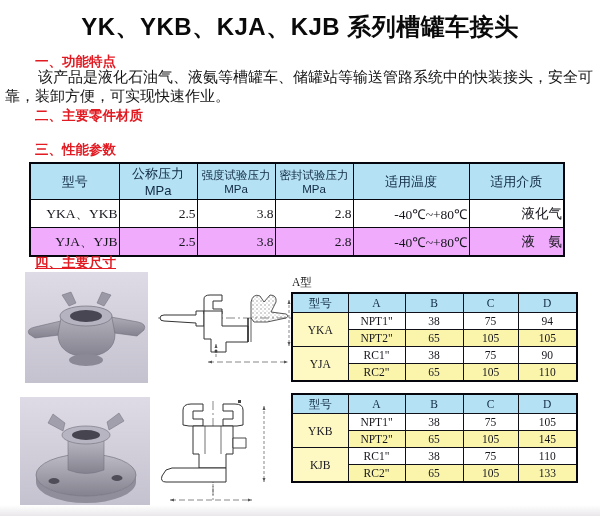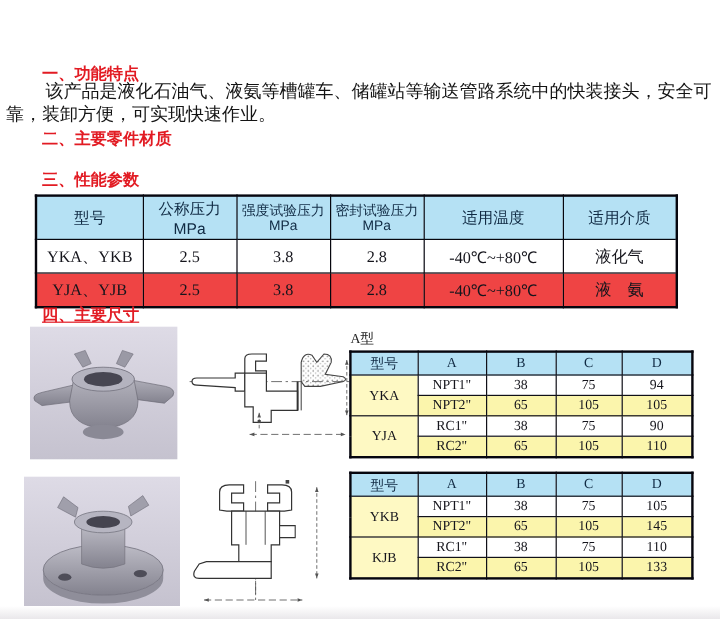--- a/index.html
+++ b/index.html
@@ -24,24 +24,24 @@
 
   table{border-collapse:collapse;table-layout:fixed;}
   
   .perf{position:absolute;left:29px;top:162px;width:534px;border:2.5px solid #06060e;}
   .perf th{
     background:#b5e1f4;border:1.6px solid #06060e;height:25px;
     font-weight:normal;font-size:13px;color:#102a43;font-family:"Liberation Sans",sans-serif;
   }
   .perf th.small{font-size:11.5px;}
   .perf td{
-    border:1.6px solid #06060e;height:25px;text-align:center;
+    border:1.6px solid #06060e;height:25px;text-align:right;
     font-family:"Liberation Serif",serif;font-size:13.5px;color:#15151c;
   }
-  .perf tr.y td{background:#ef4444;}
+  .perf tr.y td{background:#f0abfc;}
 
   
   .dim-area{position:absolute;left:0;top:270px;width:484px;height:246px;}
   .dim-block{position:absolute;width:290px;}
   .blk-a{left:291px;top:5px;}
   .blk-b{left:291px;top:123px;}
   .dim-label{margin:0 0 2px 1px;font-family:"Liberation Serif",serif;font-size:11.5px;color:#222;}
   .dim{width:285px;border:2px solid #06060e;}
   .dim th{
     background:#b5e1f4;border:1px solid #101018;height:16px;font-weight:normal;
@@ -59,20 +59,21 @@
   .draw-a{position:absolute;left:156px;top:18px;width:138px;height:82px;}
   .draw-b{position:absolute;left:152px;top:128px;width:131px;height:110px;}
   .page-edge{position:absolute;left:0;top:505px;width:600px;height:11px;
     background:linear-gradient(#ffffff,#e9e7ea);}
 </style>
 </head>
 <body>
 
 <div class="page">
 
+  <div class="title">YK、YKB、KJA、KJB 系列槽罐车接头</div>
 
   <div class="sec-h h-feat">一、功能特点</div>
   <p class="feat-body">该产品是液化石油气、液氨等槽罐车、储罐站等输送管路系统中的快装接头，安全可靠，装卸方便，可实现快速作业。</p>
 
   <div class="sec-h h-mat">二、主要零件材质</div>
 
   <div class="sec-h h-perf">三、性能参数</div>
 
   <table class="perf">
     <colgroup>

